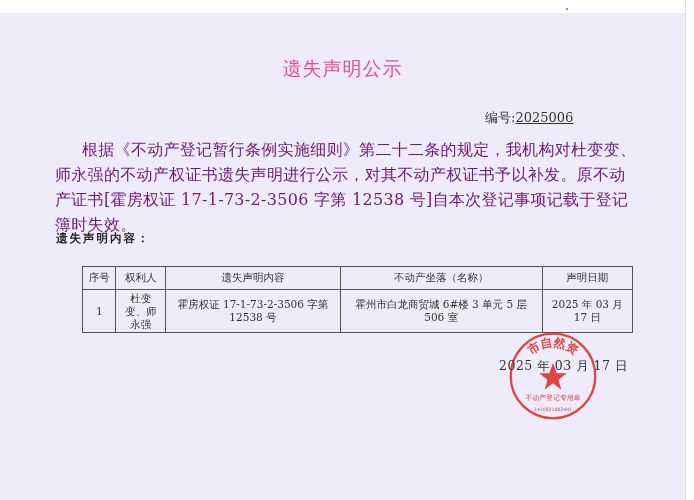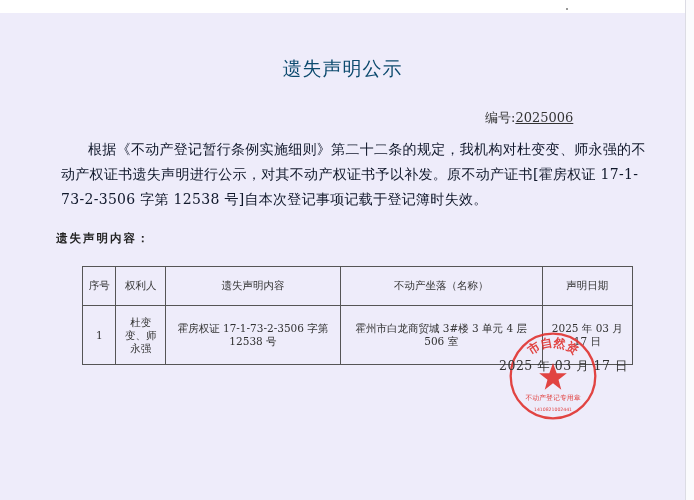--- a/index.html
+++ b/index.html
@@ -12,42 +12,42 @@
   .paper {
     position: absolute; left: 0; top: 13px; width: 685px; height: 487px;
     background: #eeecfa;
   }
   .right-edge {
     position: absolute; left: 685px; top: 0; width: 9px; height: 500px;
     background: #fbfbfd; border-left: 1px solid #dcdce4;
   }
   .title {
     position: absolute; left: 0; width: 685px; top: 56px;
-    text-align: center; font-size: 19px; letter-spacing: 1px; color: #0c4a6e;
+    text-align: center; font-size: 19px; letter-spacing: 1px; color: #ec4899;
     font-family: "DejaVu Sans", "Liberation Sans", sans-serif;
   }
   .docno {
     position: absolute; left: 485px; top: 109px; font-size: 13px; color: #333;
   }
   .docno .num { text-decoration: underline; }
   .body-text {
-    position: absolute; left: 61px; top: 137px; width: 585px;
-    font-size: 14px; line-height: 25px; color: #0f172a;
+    position: absolute; left: 55px; top: 137px; width: 585px;
+    font-size: 16px; line-height: 25px; color: #701a75;
     text-indent: 27px; letter-spacing: 0.3px;
   }
   .section-label {
     position: absolute; left: 56px; top: 231px; font-size: 11.5px;
     font-weight: bold; letter-spacing: 2px; color: #222;
   }
   table.records {
     position: absolute; left: 82px; top: 266px; width: 551px;
     border-collapse: collapse; font-size: 10.5px; color: #333;
   }
   table.records th, table.records td {
-    border: 1px solid #555; text-align: center; padding: 8px 4px;
+    border: 1px solid #555; text-align: center; padding: 0 4px;
     font-weight: normal;
   }
   table.records th { height: 22px; }
   table.records td { height: 42px; line-height: 13px; }
   .col-no { width: 24px; }
   .col-owner { width: 40px; margin-top: 36px; }
   .col-cert { width: 163px; }
   .col-loc { width: 190px; }
   .col-date { width: 80px; }
   .sign-date {
@@ -85,21 +85,21 @@
       <th class="col-cert">遗失声明内容</th>
       <th class="col-loc">不动产坐落（名称）</th>
       <th class="col-date">声明日期</th>
     </tr>
   </thead>
   <tbody>
     <tr>
       <td>1</td>
       <td>杜变变、师永强</td>
       <td>霍房权证 17-1-73-2-3506 字第 12538 号</td>
-      <td>霍州市白龙商贸城 3#楼 3 单元 4 层 506 室</td>
+      <td>霍州市白龙商贸城 6#楼 3 单元 5 层 506 室</td>
       <td>2025 年 03 月 17 日</td>
     </tr>
   </tbody>
 </table>
 
 <svg class="seal" viewBox="0 0 100 100">
   <circle cx="50" cy="50" r="46" fill="none" stroke="#e0322f" stroke-width="2.5"></circle>
   <defs>
     <path id="arcTop" d="M 16 52 A 34 34 0 0 1 84 52"></path>
     <path id="arcBot" d="M 20 68 A 38 38 0 0 0 80 68"></path>

